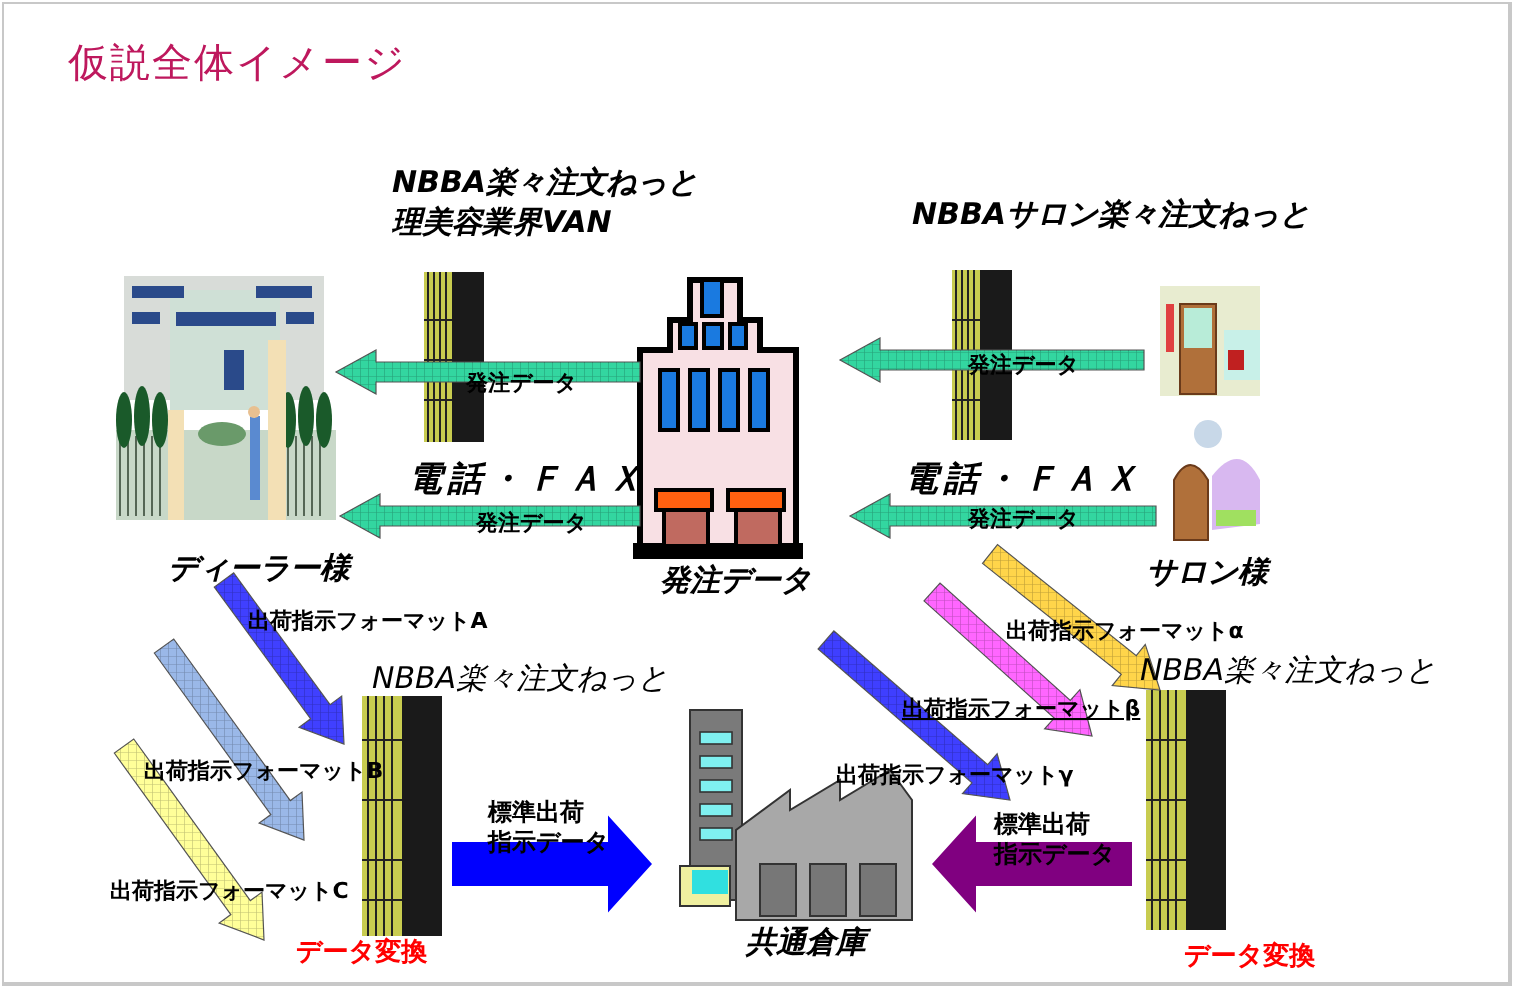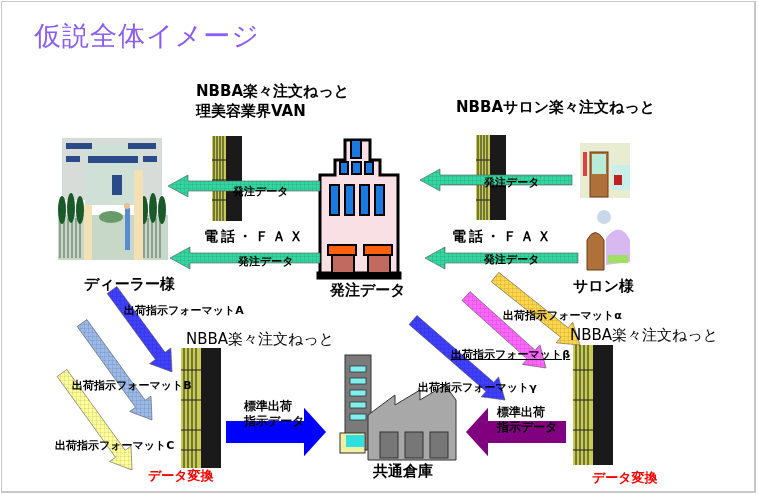--- a/index.html
+++ b/index.html
@@ -1,24 +1,24 @@
 <!DOCTYPE html>
 <html><head>
 <meta charset="utf-8">
 <style>
   html, body { margin:0; padding:0; background:#ffffff; }
   body { width:758px; height:494px; position:relative; overflow:hidden;
          font-family:"DejaVu Sans", sans-serif; }
   .frame { position:absolute; left:1px; top:1px; width:752px; height:489px;
            border:1px solid #c8c8c8; border-right:2px solid #c8c8c8; border-bottom:2px solid #c8c8c8; background:#fff; }
   .abs { position:absolute; }
-  .title { left:34px; top:18px; font-size:27px; color:#8b5cf6; letter-spacing:1px; }
-  .lbl { font-weight:bold; color:#000; white-space:nowrap; }
+  .title { left:34px; top:18px; font-size:20px; color:#be185d; letter-spacing:1px; }
+  .lbl { font-weight:bold; color:#000; white-space:nowrap;font-style:italic; }
   .lbl16 { font-size:15px; }
-  .lbl-big { font-size:14px; letter-spacing:3px; }
+  .lbl-big { font-size:17px; letter-spacing:3px; }
   .small { font-size:11px; font-weight:bold; white-space:nowrap; color:#000; }
   .red { color:#ff0000; font-size:13px; font-weight:bold; }
   svg { position:absolute; left:0; top:0; }
 </style>
 </head>
 <body>
 
 <div class="frame"></div>
 
 <svg width="758" height="494">

